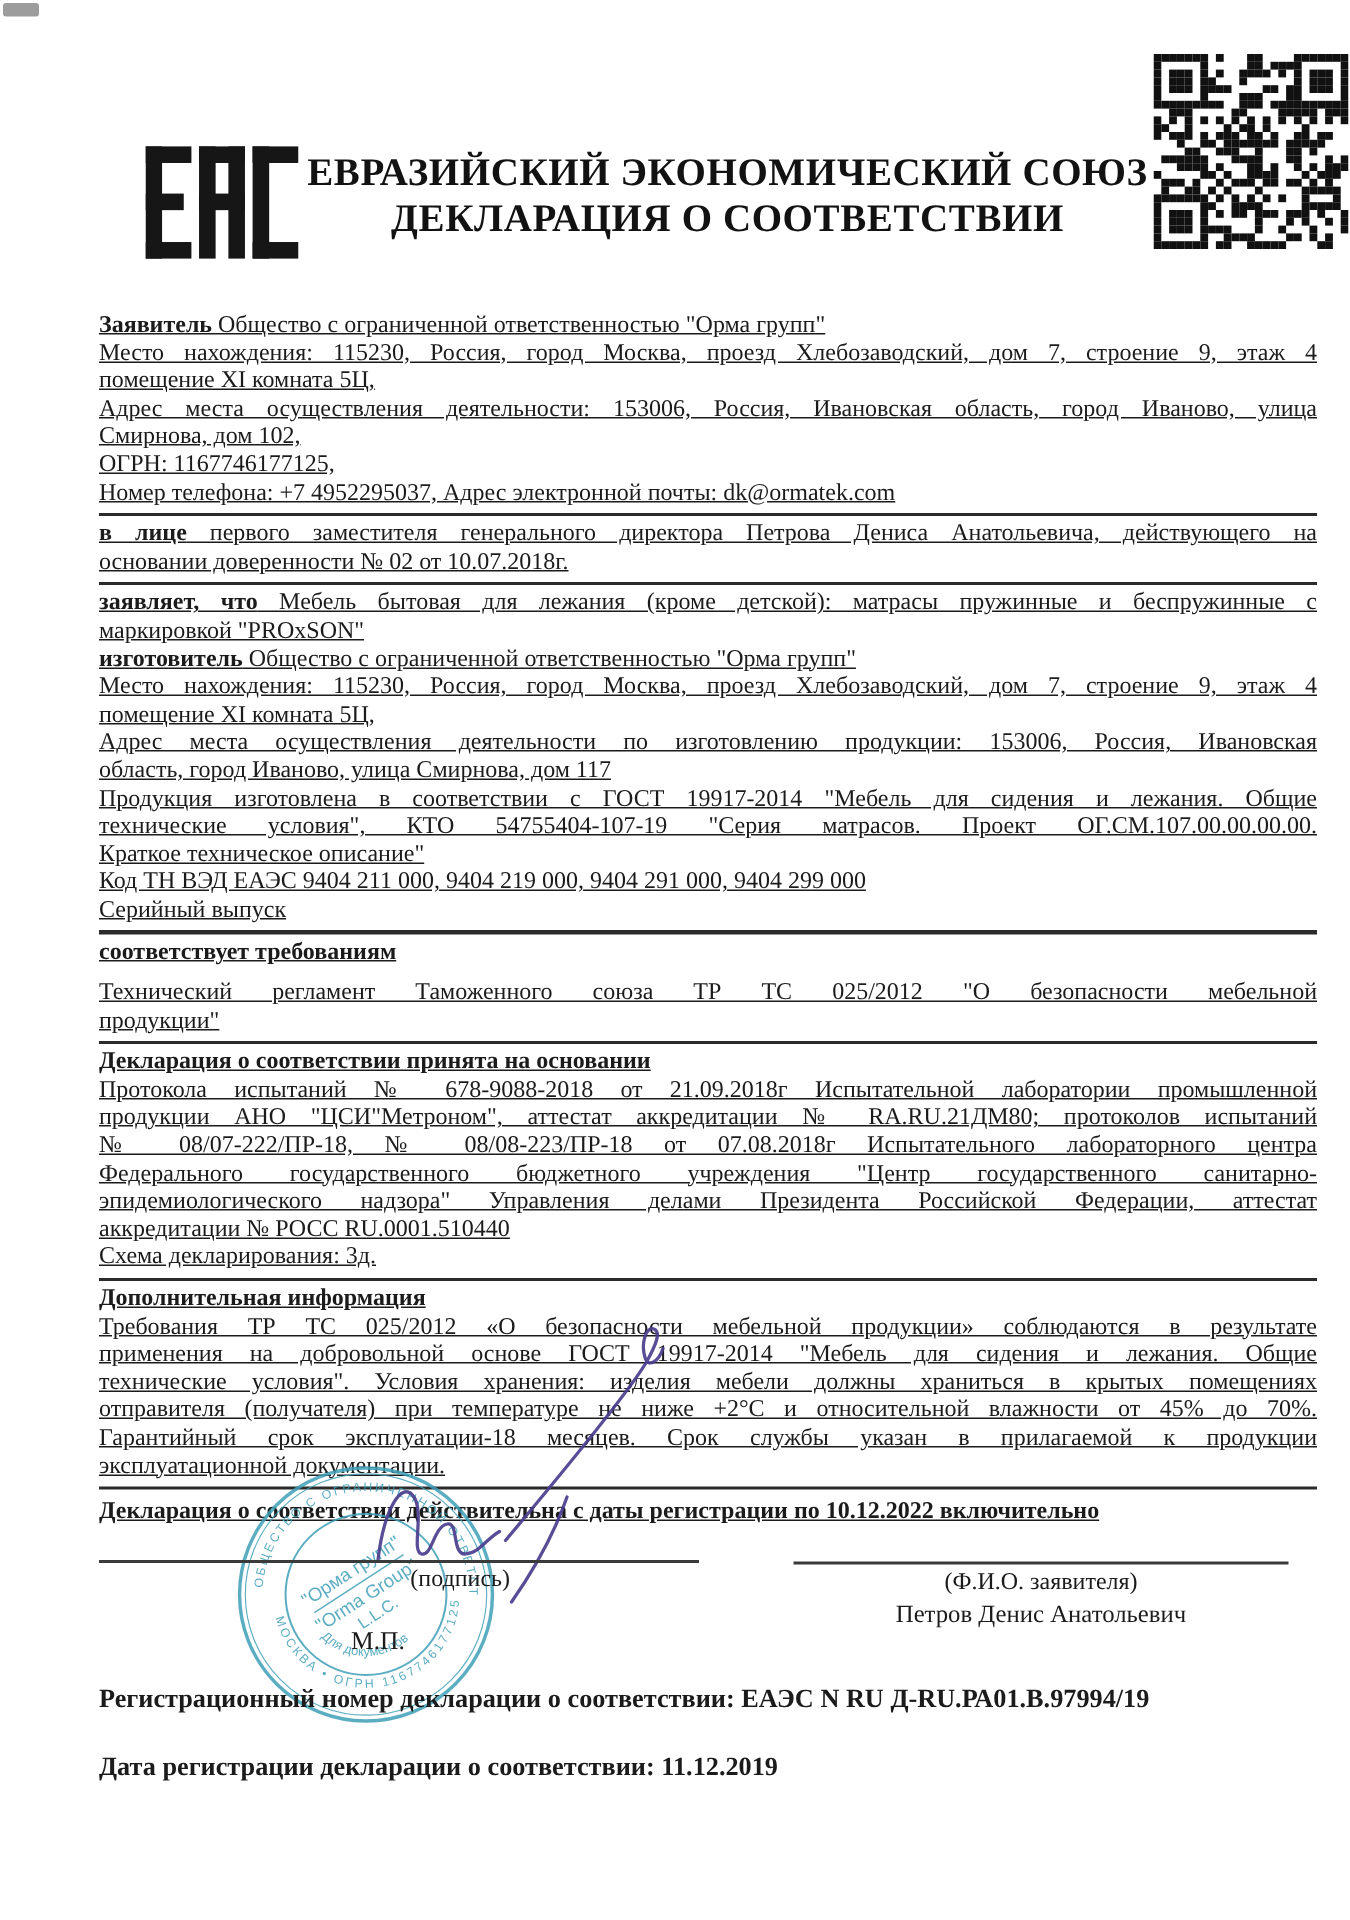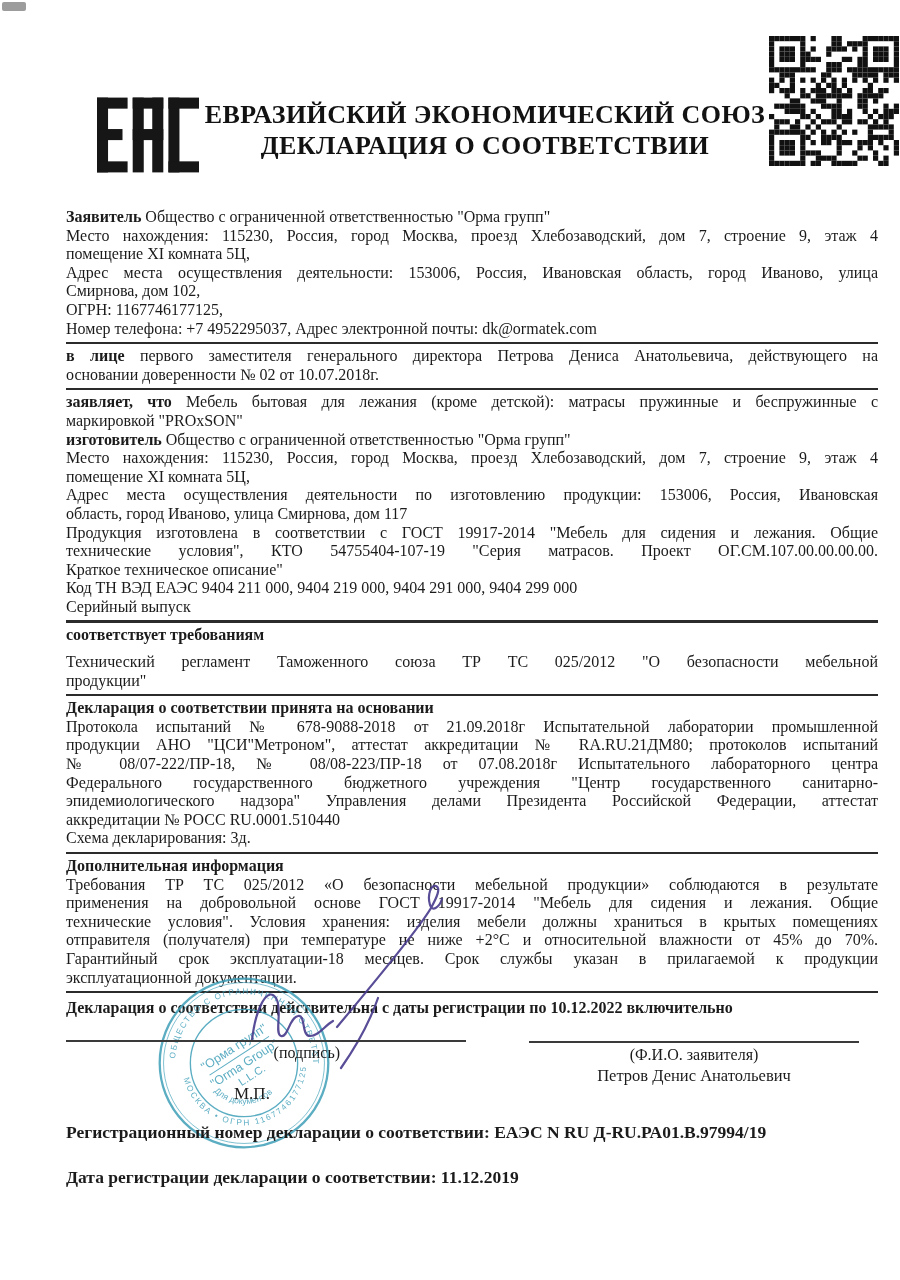--- a/index.html
+++ b/index.html
@@ -6,21 +6,21 @@
   .page{position:relative;width:900px;height:1280px;background:#ffffff;margin:0 auto;
         font-family:"Liberation Serif",serif;color:#1b1b1b;overflow:hidden;}
   .speck{position:absolute;left:2px;top:2px;width:24px;height:9px;background:#4a4a4a;opacity:.55;border-radius:2px;}
   
   .hdr{position:relative;height:205px;}
   .eac{position:absolute;left:97px;top:95px;}
   .title{position:absolute;left:195px;top:99px;width:580px;text-align:center;
          font-weight:bold;font-size:26px;line-height:31px;color:#121212;letter-spacing:.4px;}
   .qr{position:absolute;left:769px;top:36px;}
   
-  .content{padding:0 22px 0 66px;}
+  .content{padding:0 22px 0 66px;text-decoration:underline;}
   .doc-section{border-bottom:2px solid #2b2b2b;padding:3px 0 4px;font-size:16px;line-height:18.6px;}
   .sec-declares{border-bottom-width:3px;}
   .sec-validity{border-bottom:none;padding-top:6px;}
   .para{margin:0;}
   .sec-compliance .para + .para{margin-top:8px;}
   .line{text-align:justify;}
   .line.j{text-align-last:justify;}
   .hline{font-weight:bold;}
   b{font-weight:bold;}
   

